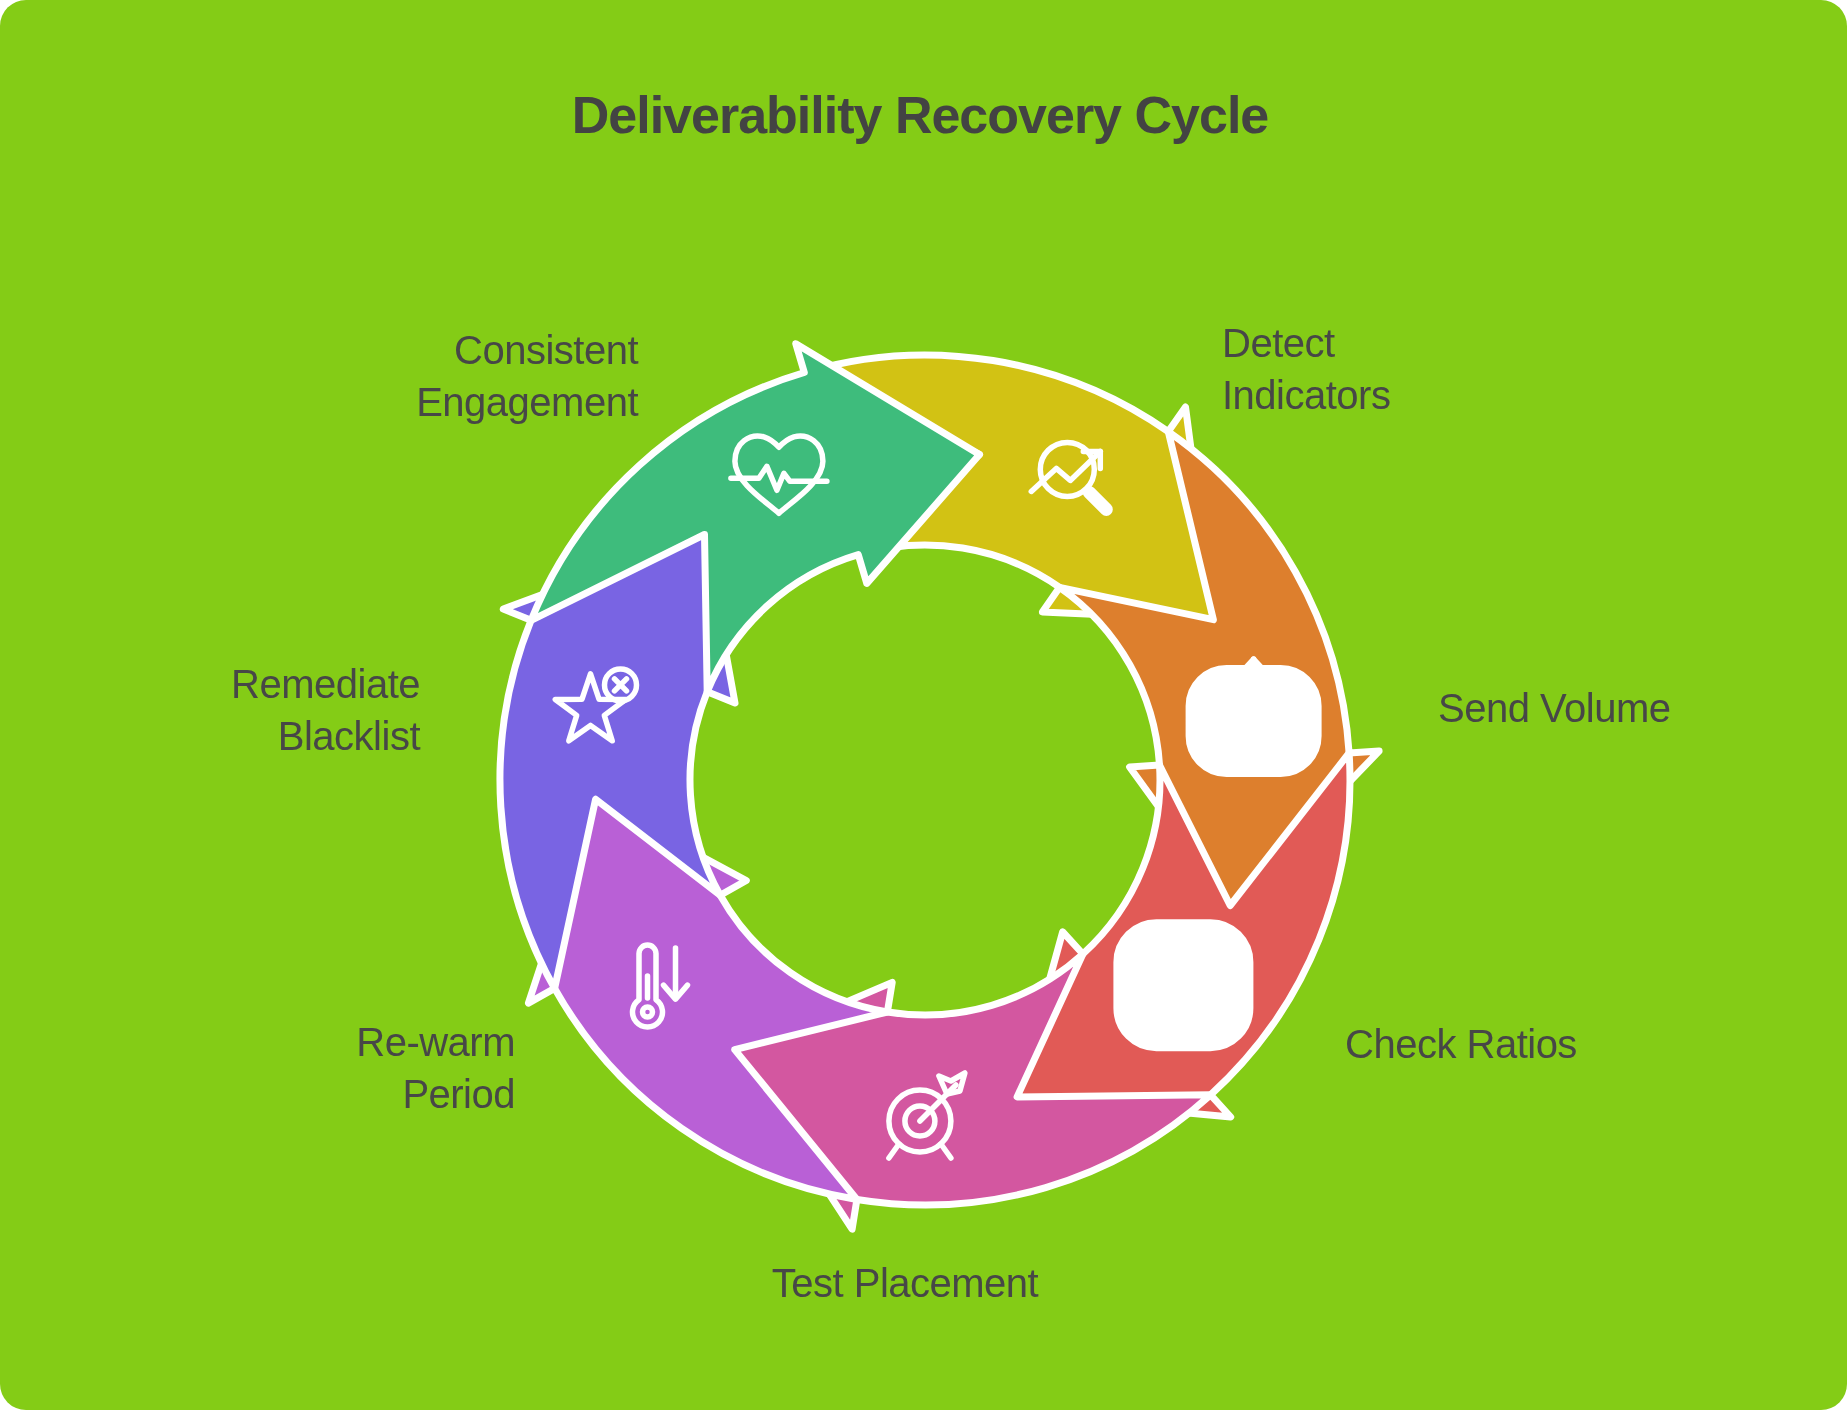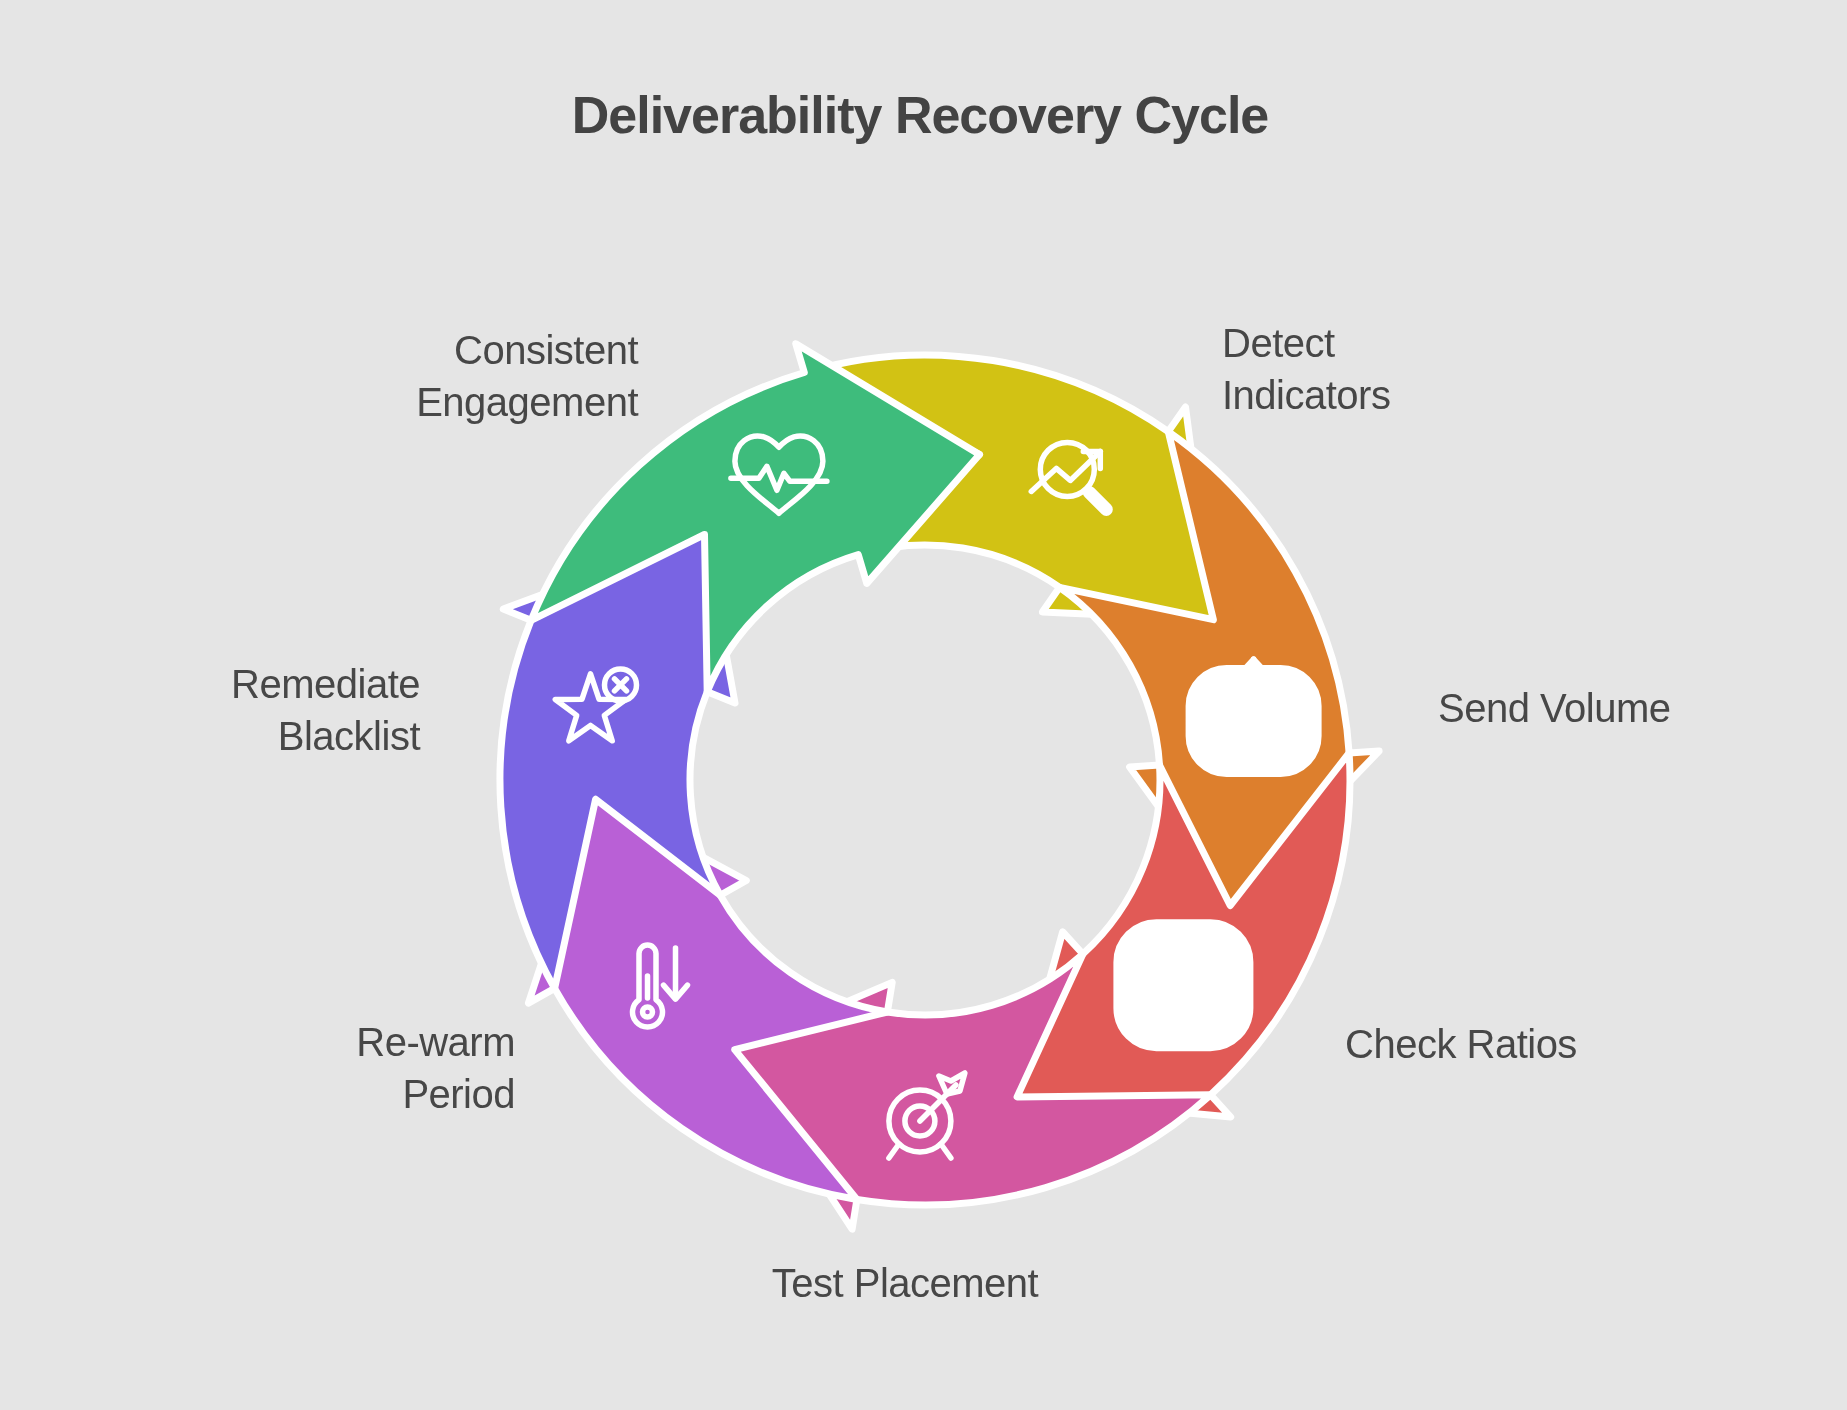--- a/index.html
+++ b/index.html
@@ -7,21 +7,21 @@
   svg{display:block;}
   svg text{font-family:"Liberation Sans",sans-serif;}
   .title{font-size:52px;font-weight:700;fill:#434343;letter-spacing:-1px;}
   .step-label{font-size:40px;fill:#474747;letter-spacing:-0.5px;}
   .arrow{stroke:#ffffff;stroke-width:7;stroke-linejoin:round;}
   .icon-stroke{stroke:#ffffff;fill:none;stroke-linecap:round;stroke-linejoin:round;}
 </style>
 </head>
 <body>
 
-<div class="stage" style="background: #e5e5e5;">
+<div class="stage" style="background: #84cc16; border-radius: 26px;">
   <svg id="diagram" width="1847" height="1410" viewBox="0 0 1847 1410" xmlns="http://www.w3.org/2000/svg">
     <text class="title" x="920" y="133" text-anchor="middle">Deliverability Recovery Cycle</text>
     <g id="ring">
         <g>
           <path d="M804.3 372.5 A425 425 0 0 1 1168.3 431.6 L1185.5 407.0 L1213.4 619.7 L1042.4 611.9 L1059.6 587.3 A235 235 0 0 0 858.3 554.7 L979.5 454.5 Z" fill="#d2c214" class="arrow"></path>
           <g transform="translate(1071.3,476.4)">
             <circle cx="-4" cy="-7" r="27" class="icon-stroke" stroke-width="5.5"></circle>
             <line x1="18" y1="16" x2="35" y2="33" class="icon-stroke" stroke-width="13"></line>
             <line x1="18" y1="16" x2="35" y2="33" class="icon-stroke" stroke-width="5" stroke="#d2c214"></line>
             <path d="M-40 15 L-15 -8 L-1 4 L29 -25" class="icon-stroke" stroke-width="5.5"></path>

